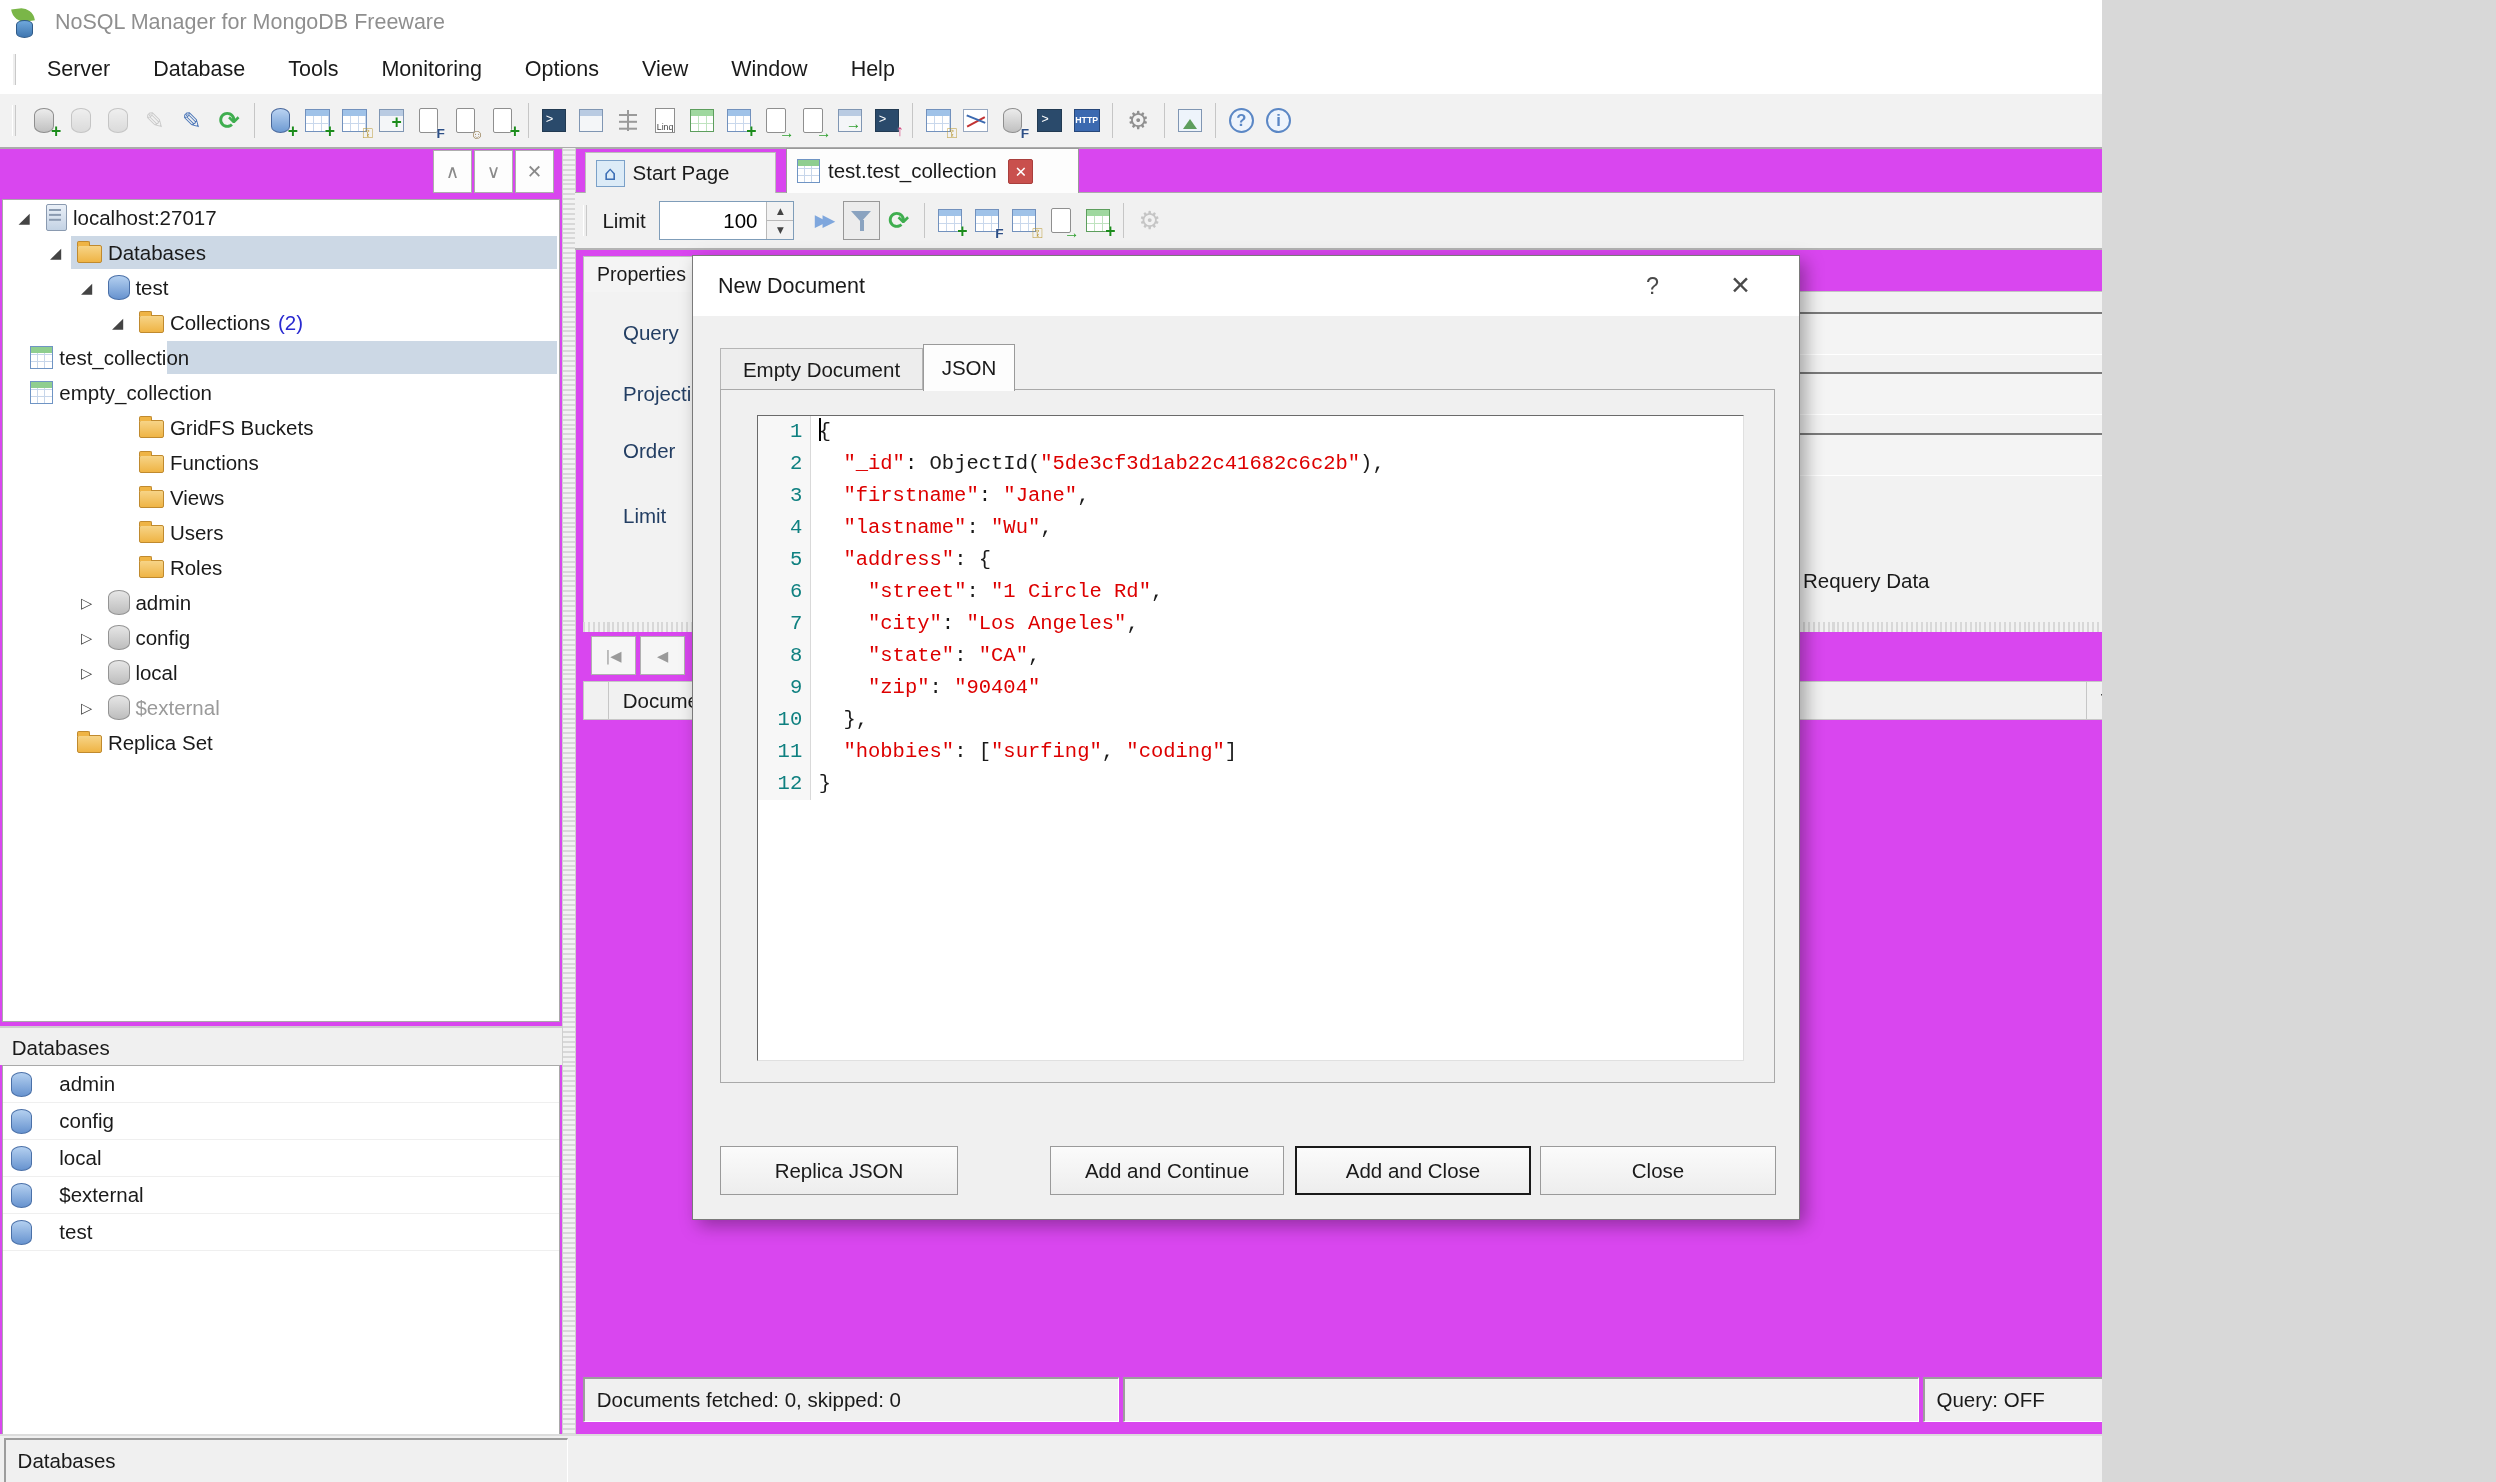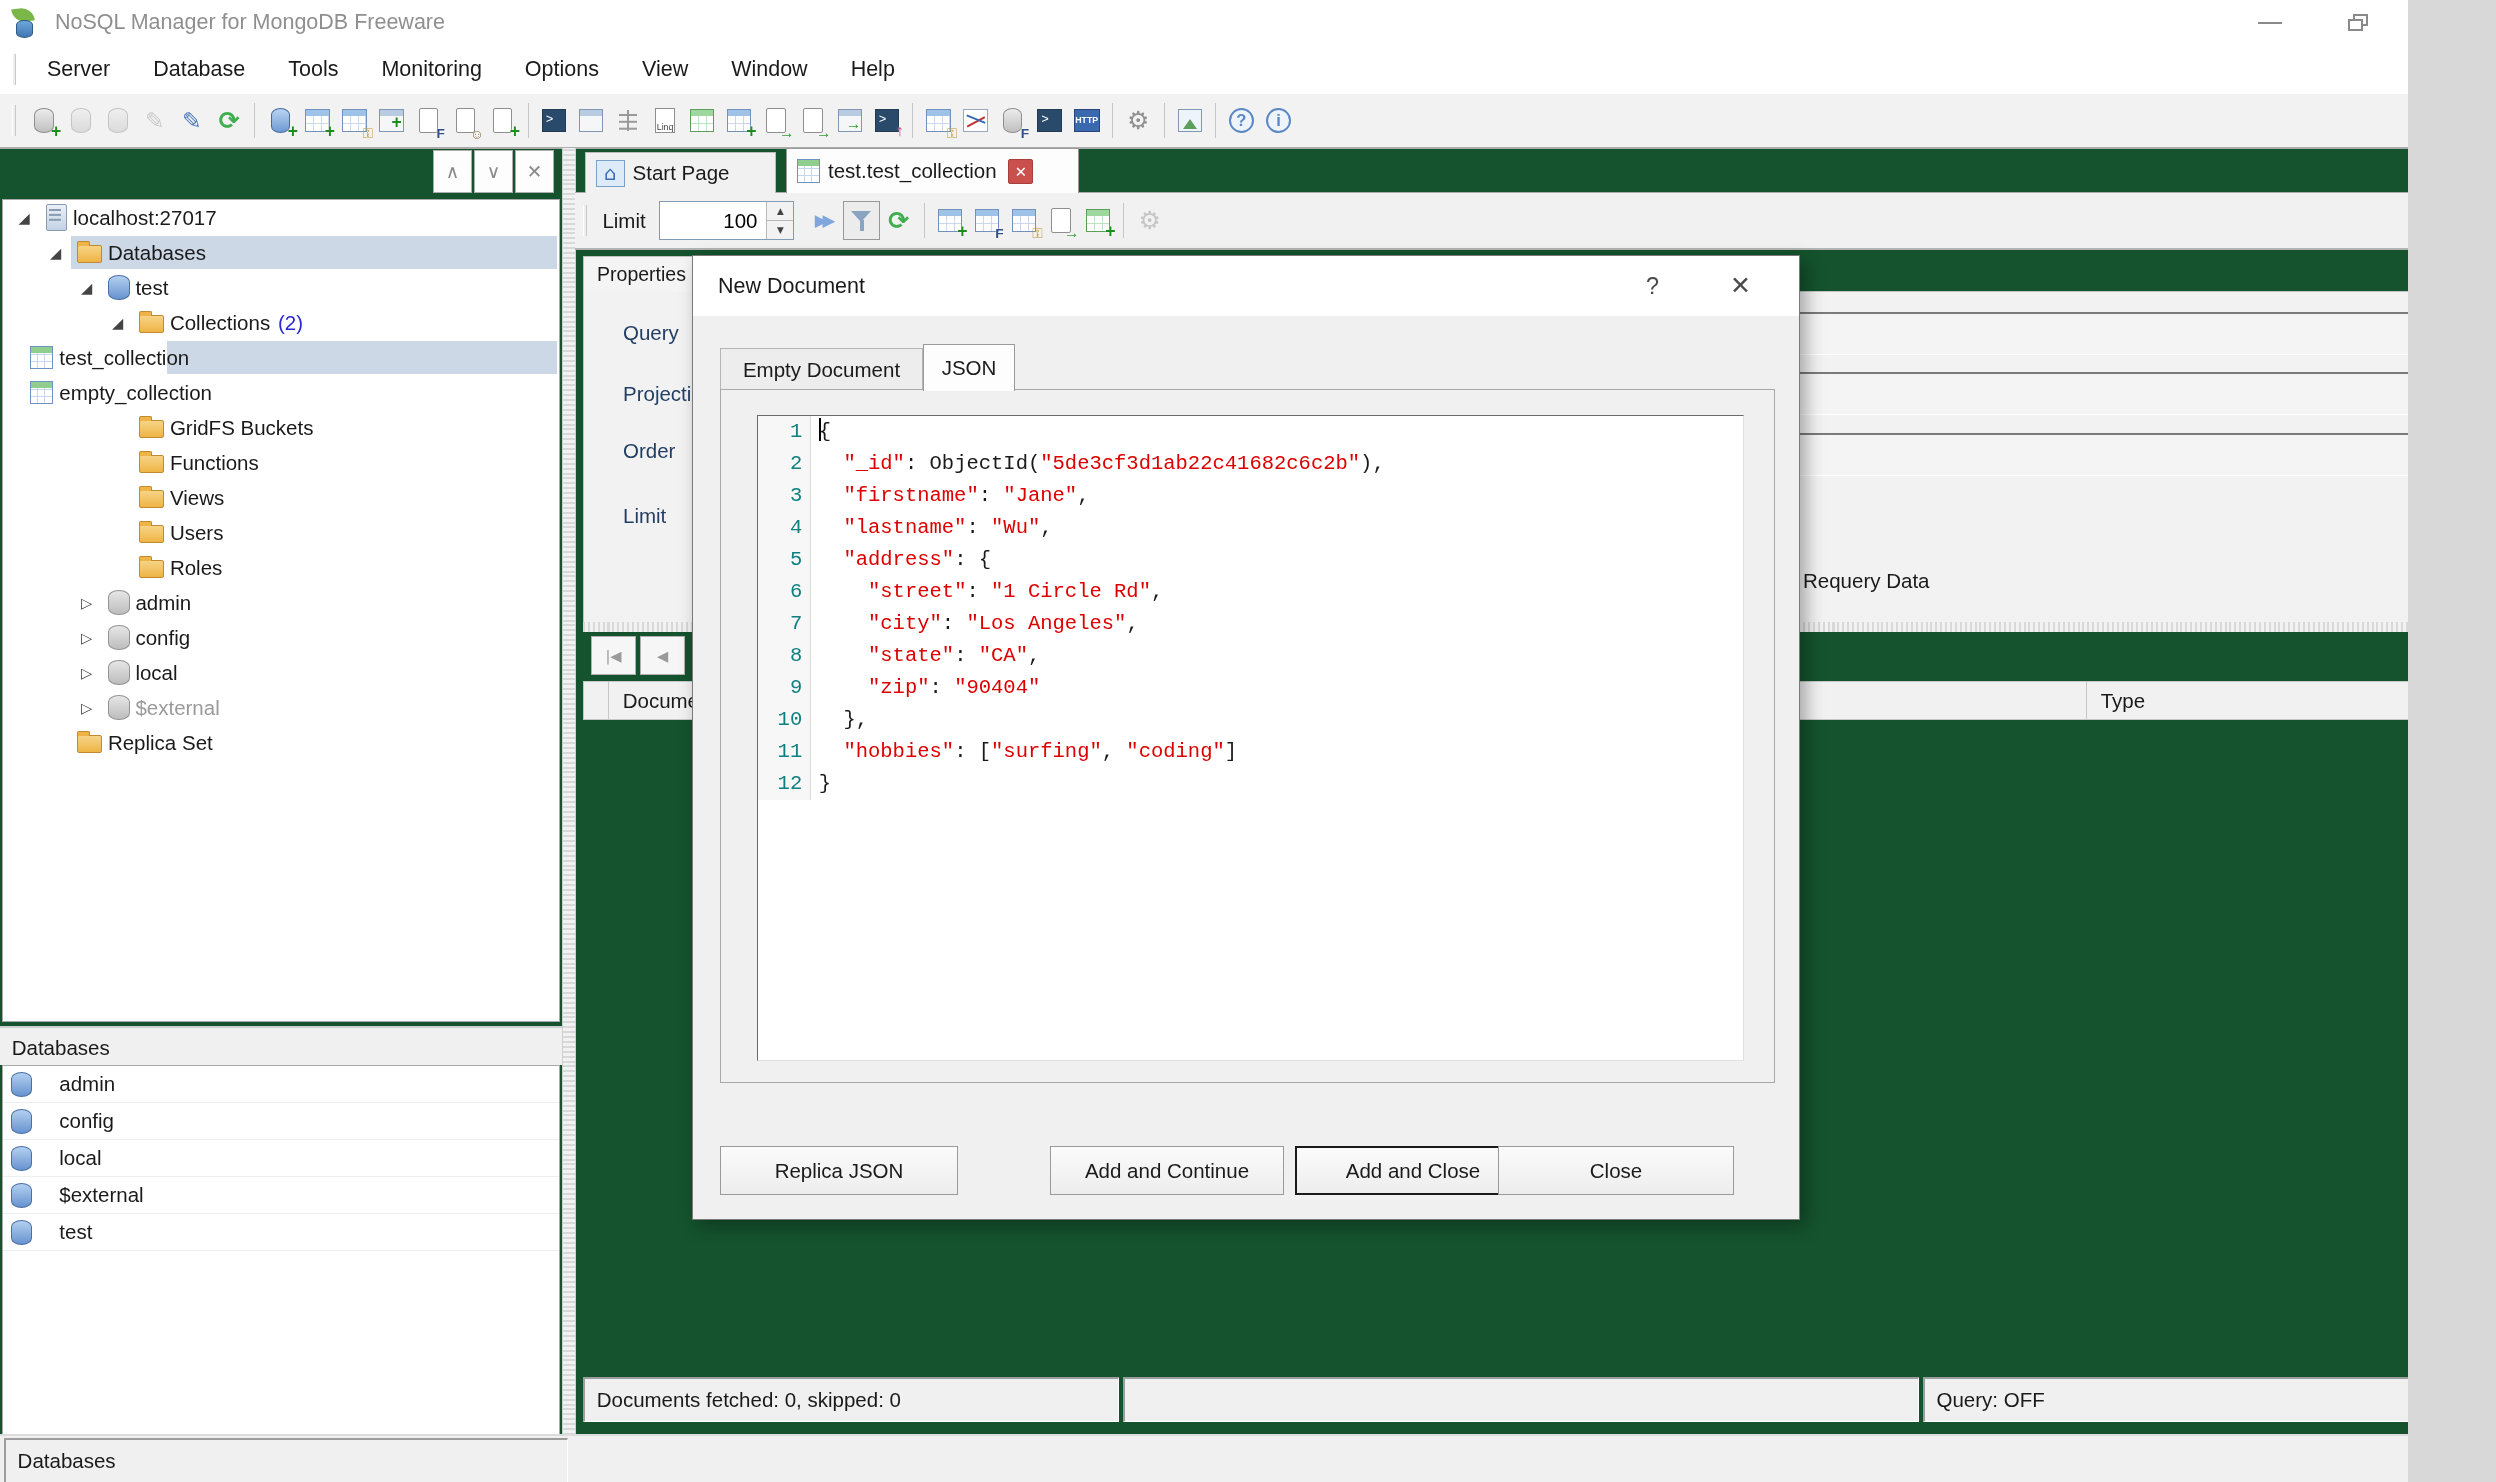--- a/index.html
+++ b/index.html
@@ -1,18 +1,18 @@
 <!DOCTYPE html>
 <html><head>
 <meta charset="utf-8">
 <style>
   * { margin:0; padding:0; box-sizing:border-box; }
   html,body { background:#d8d8d8; }
   body { font-family:"Liberation Sans", sans-serif; color:#1a1a1a; }
-  #root { position:relative; width:2408px; height:1482px; background:#14532d; overflow:hidden; }
+  #root { position:relative; width:2102px; height:1482px; background:#d946ef; overflow:hidden; }
 
   
   .titlebar { position:absolute; left:0; top:0; width:2497px; height:45px; background:#fff; }
   .applogo { position:absolute; left:9.8px; top:7.8px; width:31px; height:31px; }
   .applogo .leaf { position:absolute; left:2px; top:0; width:21.5px; height:13.7px; background:#7ab648; border-radius:0 13.7px 0 13.7px; transform:rotate(-8deg); }
   .applogo .cyl { position:absolute; left:5.9px; top:12.7px; width:17.6px; height:17.6px; background:linear-gradient(#6fa8dc,#3f76b0); border-radius:8.8px/4.9px; border:1px solid #2f5a88; }
   .apptitle { position:absolute; left:55px; top:0; height:45px; line-height:45px; font-size:21.5px; color:#8f8f8f; }
   .wbtn { position:absolute; top:0; width:62px; height:45px; display:flex; align-items:center; justify-content:center; }
   .wbtn.min { left:2239px; } .wbtn.res { left:2327px; } .wbtn.cls { left:2417px; }
   .minbar { width:23.4px; height:2px; background:#8a8a8a; }
@@ -586,17 +586,17 @@
           </div>
           <div class="ed-line">
             <span class="ln">12</span>
             <span class="code"><span>}</span></span>
           </div>
         </div>
     </div>
     <div class="dbtn" style="left:27px; width:238px">Replica JSON</div>
     <div class="dbtn" style="left:357px; width:234px">Add and Continue</div>
     <div class="dbtn default" style="left:602px; width:236px">Add and Close</div>
-    <div class="dbtn" style="left:805px; width:236px">Close</div>
+    <div class="dbtn" style="left:847px; width:236px">Close</div>
   </div>
 
 </div>
 
 
 </body></html>

